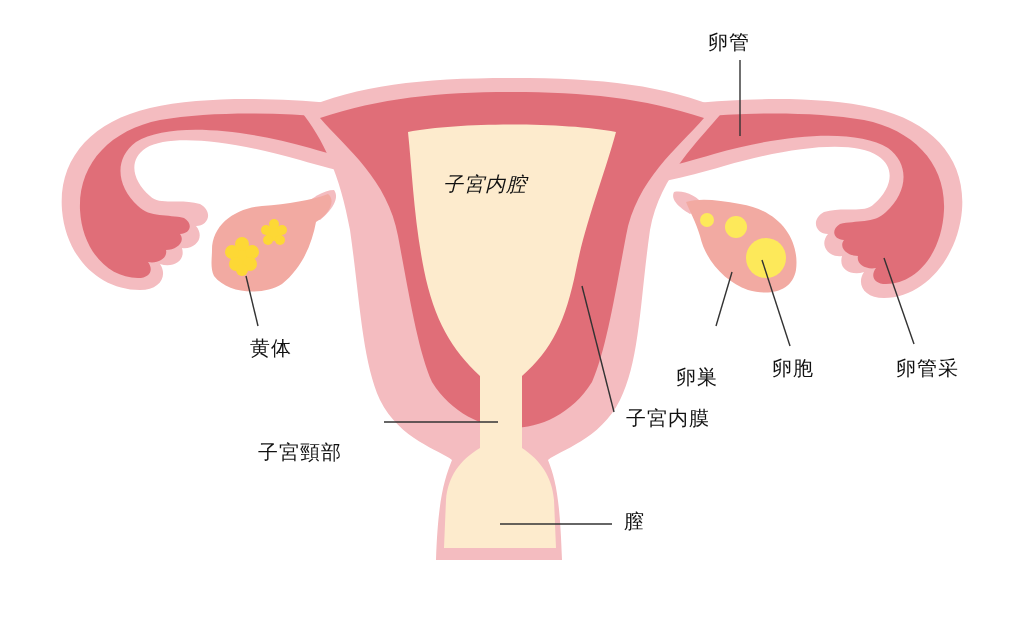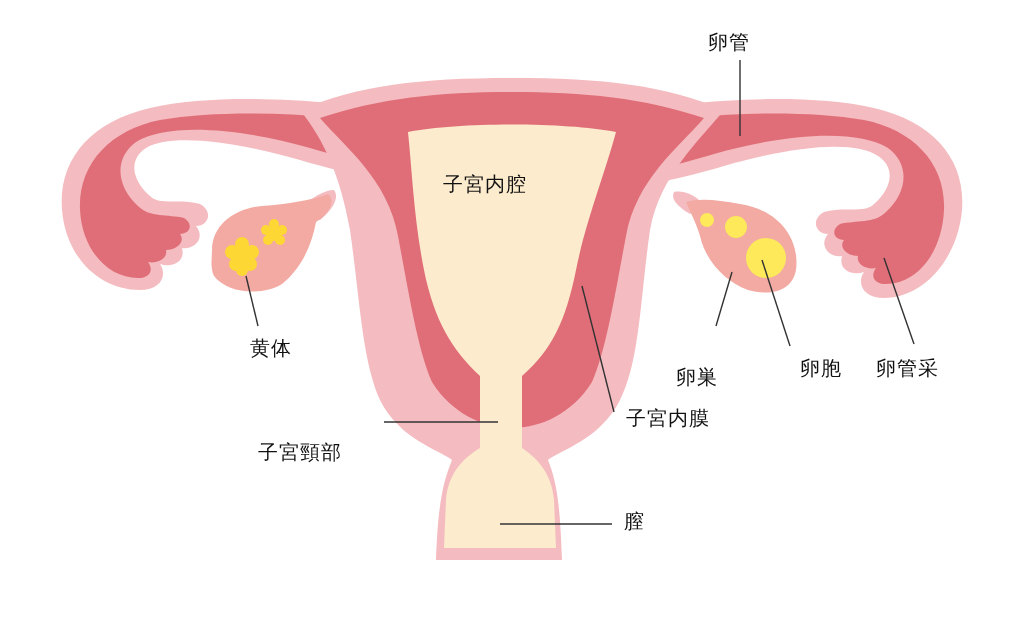--- a/index.html
+++ b/index.html
@@ -69,20 +69,20 @@
     <line x1="732" y1="272" x2="716" y2="326"></line>
     <line x1="762" y1="260" x2="790" y2="346"></line>
     <line x1="884" y1="258" x2="914" y2="344"></line>
     <line x1="582" y1="286" x2="614" y2="412"></line>
     <line x1="384" y1="422" x2="498" y2="422"></line>
     <line x1="500" y1="524" x2="612" y2="524"></line>
   </g>
 </svg>
 
 <div class="label" style="left:708px;top:32px;">卵管</div>
-<div class="label" style="left:443px;top:174px;">子宮内腔</div>
+<div class="label" style="left:443px;top:174px;font-style:italic;">子宮内腔</div>
 <div class="label" style="left:250px;top:338px;">黄体</div>
 <div class="label" style="left:676px;top:338px;margin-top:29px;">卵巣</div>
-<div class="label" style="left:772px;top:358px;margin-left:28px;">卵胞</div>
-<div class="label" style="left:876px;top:358px;">卵管采</div>
+<div class="label" style="left:772px;top:358px;">卵胞</div>
+<div class="label" style="left:896px;top:358px;">卵管采</div>
 <div class="label" style="left:258px;top:410px;margin-top:32px;">子宮頸部</div>
 <div class="label" style="left:626px;top:408px;">子宮内膜</div>
 <div class="label" style="left:624px;top:511px;">膣</div>
 
 </body></html>

